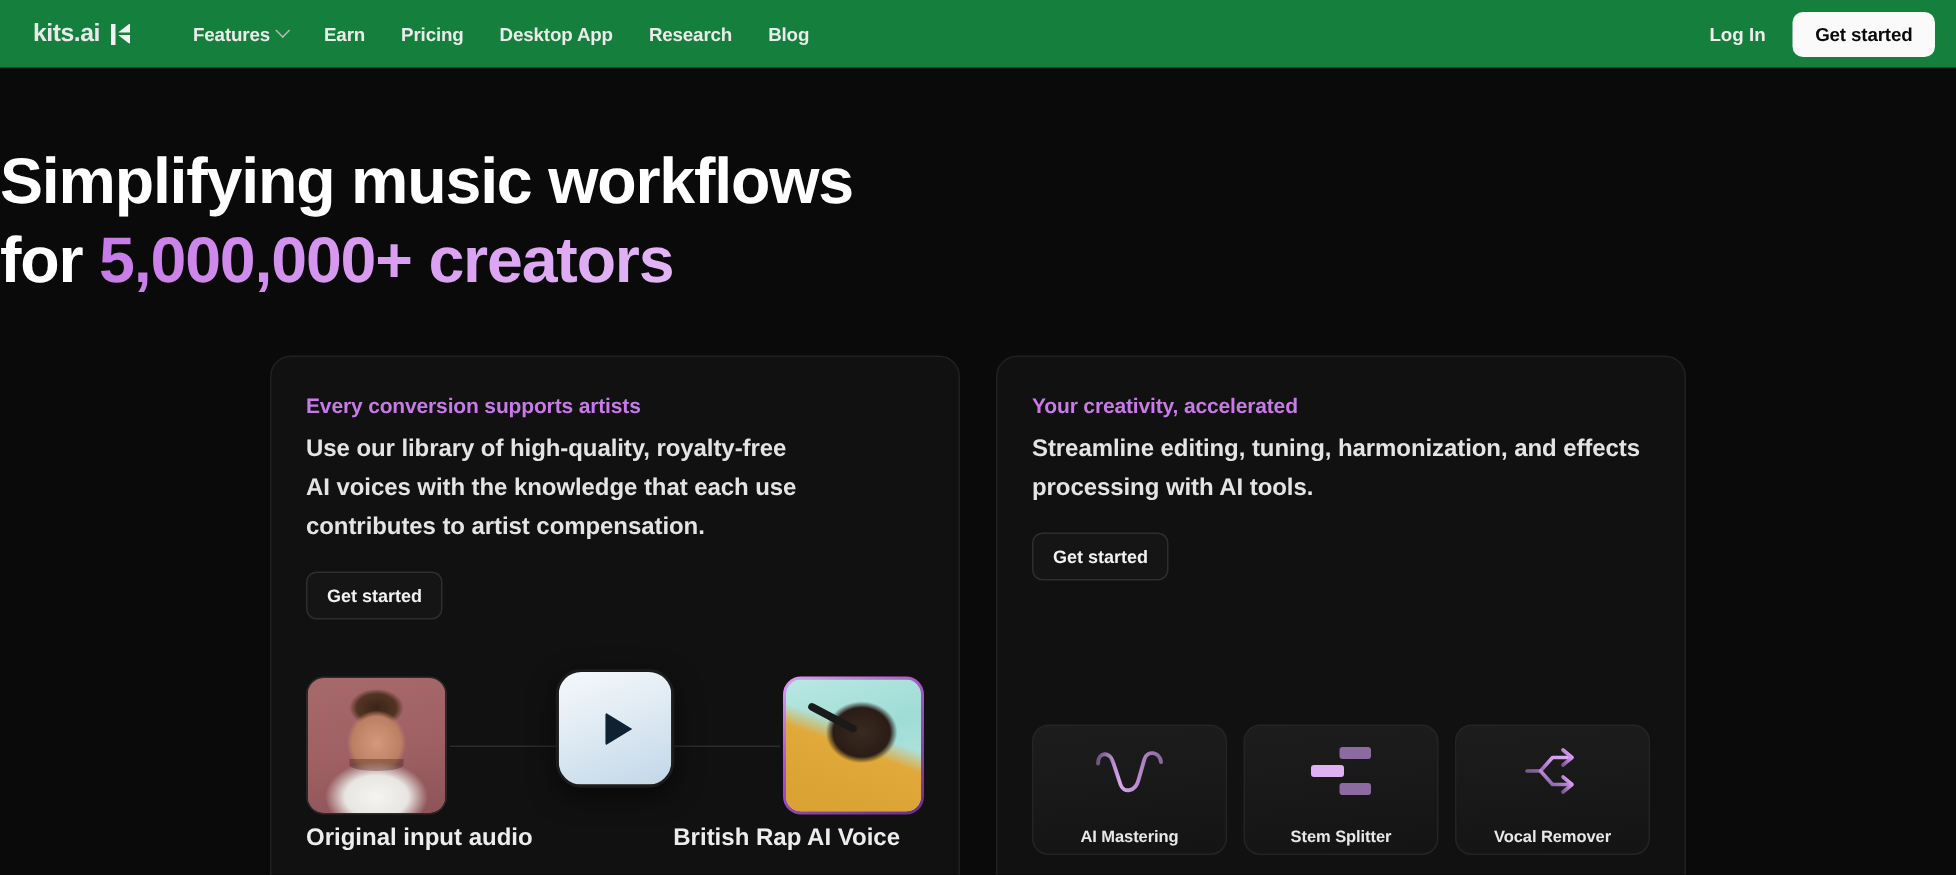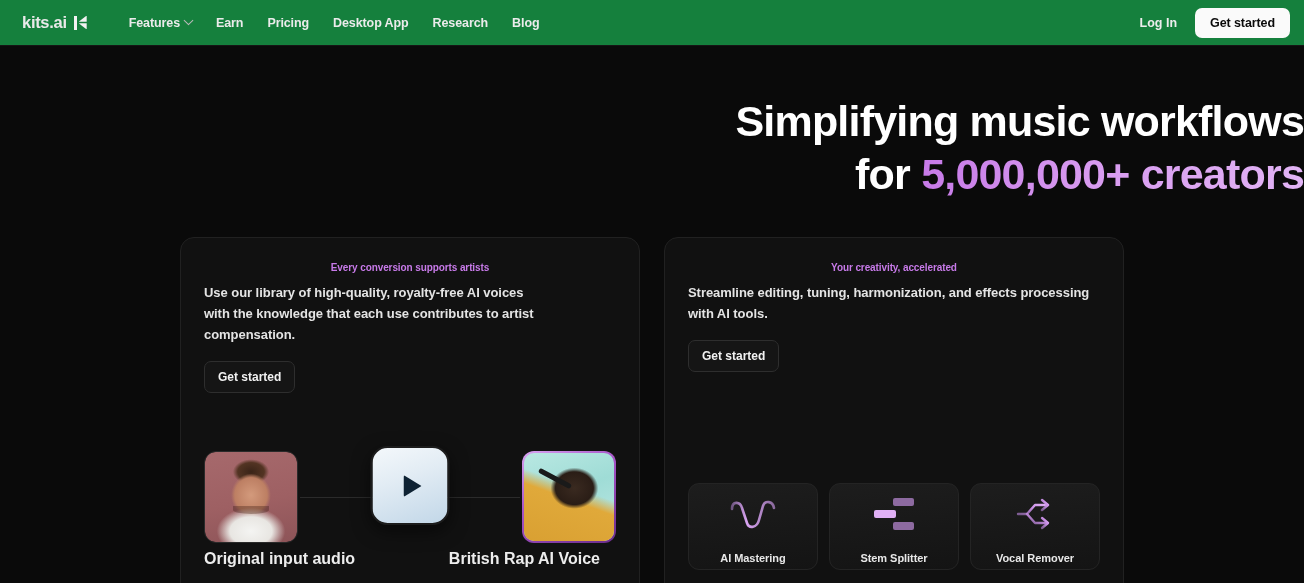--- a/index.html
+++ b/index.html
@@ -104,21 +104,21 @@
     padding: 8px 15px;
     border: none;
     cursor: pointer;
     font-family: inherit;
     letter-spacing: -0.1px;
   }
 
   
   .hero {
     padding-top: 52px;
-    text-align: right;
+    text-align: left;
   }
   .hero h1 {
     font-size: 43px;
     line-height: 1.07;
     font-weight: 700;
     color: #ffffff;
     letter-spacing: -0.8px;
   }
   .hero .line2 { display: block; margin-top: 7px; }
   .accent {
@@ -138,29 +138,28 @@
     flex: 1;
     background: #111111;
     border: 1px solid #212121;
     border-radius: 14px;
     padding: 24px 23px 0 23px;
     position: relative;
     height: 362px;
     overflow: hidden;
   }
   .card-title {
-    font-size: 10px;
+    font-size: 14px;
     font-weight: 700;
     color: #c77ae8;
     margin-bottom: 9px;
     letter-spacing: -0.1px;
-    text-align: center;
   }
   .card-desc {
-    font-size: 13px;
+    font-size: 16px;
     line-height: 1.62;
     color: #e4e4e4;
     font-weight: 700;
     max-width: 330px;
     letter-spacing: -0.05px;
   }
   .ghost-btn {
     margin-top: 16px;
     display: inline-block;
     background: #151515;

